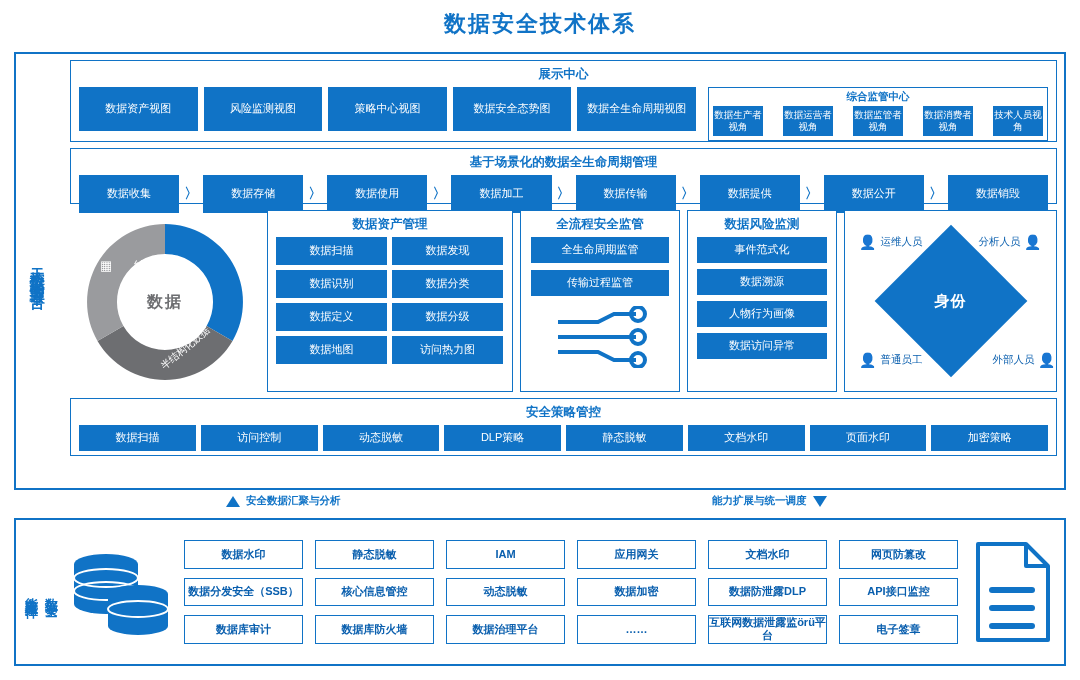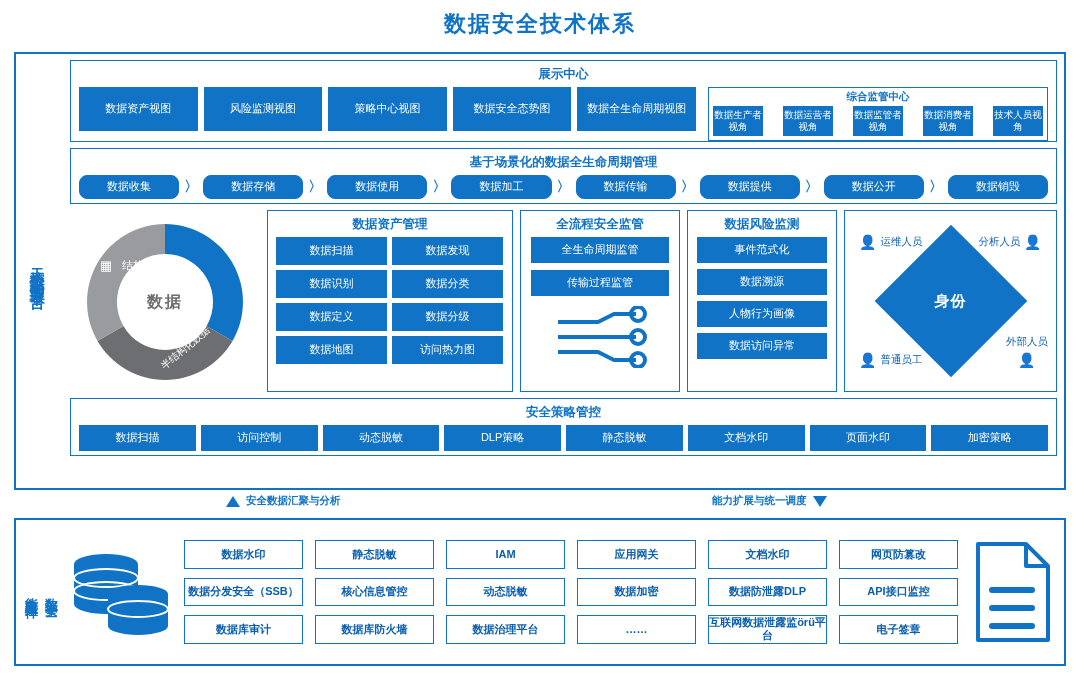--- a/index.html
+++ b/index.html
@@ -50,21 +50,21 @@
     border:1px solid #1073c6;box-sizing:border-box;margin-left:6px;position:relative;
     width:340px;
   }
   .sub-panel-title{font-size:10.5px;font-weight:bold;text-align:center;color:#1073c6;padding:2px 0 2px;}
   .sub-row{display:flex;gap:20px;padding:0 4px 4px;}
   .sub-row .box{flex:1;height:30px;font-size:9.5px;}
 
   
   #lifecycle{position:absolute;left:10px;top:88px;right:0;height:56px;}
   .lc-row{display:flex;align-items:center;padding:0 8px 6px;}
-  .lc-row .box{flex:1;height:24px;border-radius:8px;}
+  .lc-row .box{flex:1;height:38px;}
   .arrow{
     color:#1073c6;font-size:14px;font-weight:bold;padding:0 5px;flex:0 0 auto;
   }
 
   
   #middle{position:absolute;left:10px;top:150px;right:0;height:182px;display:flex;gap:7px;}
   .donut-wrap{width:190px;position:relative;}
   .asset-mgmt{width:246px;}
   .am-grid{display:flex;flex-wrap:wrap;gap:5px;padding:0 8px 6px;}
   .am-grid .box{width:calc(50% - 3px);height:28px;}
@@ -185,21 +185,21 @@
             <path d="M0,-78 A78,78 0 0,1 67.5,39 L41.6,24 A48,48 0 0,0 0,-48 Z" fill="#1073c6"></path>
             <path d="M67.5,39 A78,78 0 0,1 -67.5,39 L-41.6,24 A48,48 0 0,0 41.6,24 Z" fill="#6d6e71"></path>
             <path d="M-67.5,39 A78,78 0 0,1 0,-78 L0,-48 A48,48 0 0,0 -41.6,24 Z" fill="#9a9b9e"></path>
             <circle cx="0" cy="0" r="46" fill="#ffffff"></circle>
           </g>
           <g fill="#ffffff" font-size="10" font-family="Liberation Sans, sans-serif">
             <text x="128" y="43" text-anchor="middle" transform="rotate(0 128 43)"></text>
           </g>
         </svg>
         <div style="position:absolute;left:30px;top:48px;color:#fff;font-size:13px;">▦</div>
-        <div style="position:absolute;left:52px;top:48px;color:#fff;font-size:11px;">结构化数据</div>
+        <div style="position:absolute;left:64px;top:48px;color:#fff;font-size:11px;">结构化数据</div>
         <div style="position:absolute;left:12px;top:96px;color:#fff;font-size:10px;transform:rotate(68deg);transform-origin:left top;white-space:nowrap;">非结构化数据</div>
         <div style="position:absolute;left:88px;top:152px;color:#fff;font-size:10px;transform:rotate(-40deg);transform-origin:left top;white-space:nowrap;">半结构化数据</div>
         <div style="position:absolute;left:0;top:82px;width:190px;text-align:center;color:#6d6e71;font-size:16px;font-weight:bold;letter-spacing:2px;">数据</div>
       </div>
 
       <div class="section asset-mgmt">
         <div class="section-title">数据资产管理</div>
         <div class="am-grid">
           <div class="box">数据扫描</div>
           <div class="box">数据发现</div>
@@ -244,21 +244,21 @@
           <span>运维人员</span>
         </div>
         <div class="person" style="right:14px;top:24px;margin-left:24px;">
           <span>分析人员</span>
           <span class="p-icon">👤</span>
         </div>
         <div class="person" style="left:14px;bottom:24px;">
           <span class="p-icon">👤</span>
           <span>普通员工</span>
         </div>
-        <div class="person" style="right:8px;bottom:24px;flex-direction:column;">
+        <div class="person" style="right:0;bottom:24px;">
           <span>外部人员</span>
           <span class="p-icon">👤</span>
         </div>
       </div>
     </div>
 
     <div class="section" id="policy">
       <div class="section-title">安全策略管控</div>
       <div class="pol-row">
         <div class="box">数据扫描</div>

